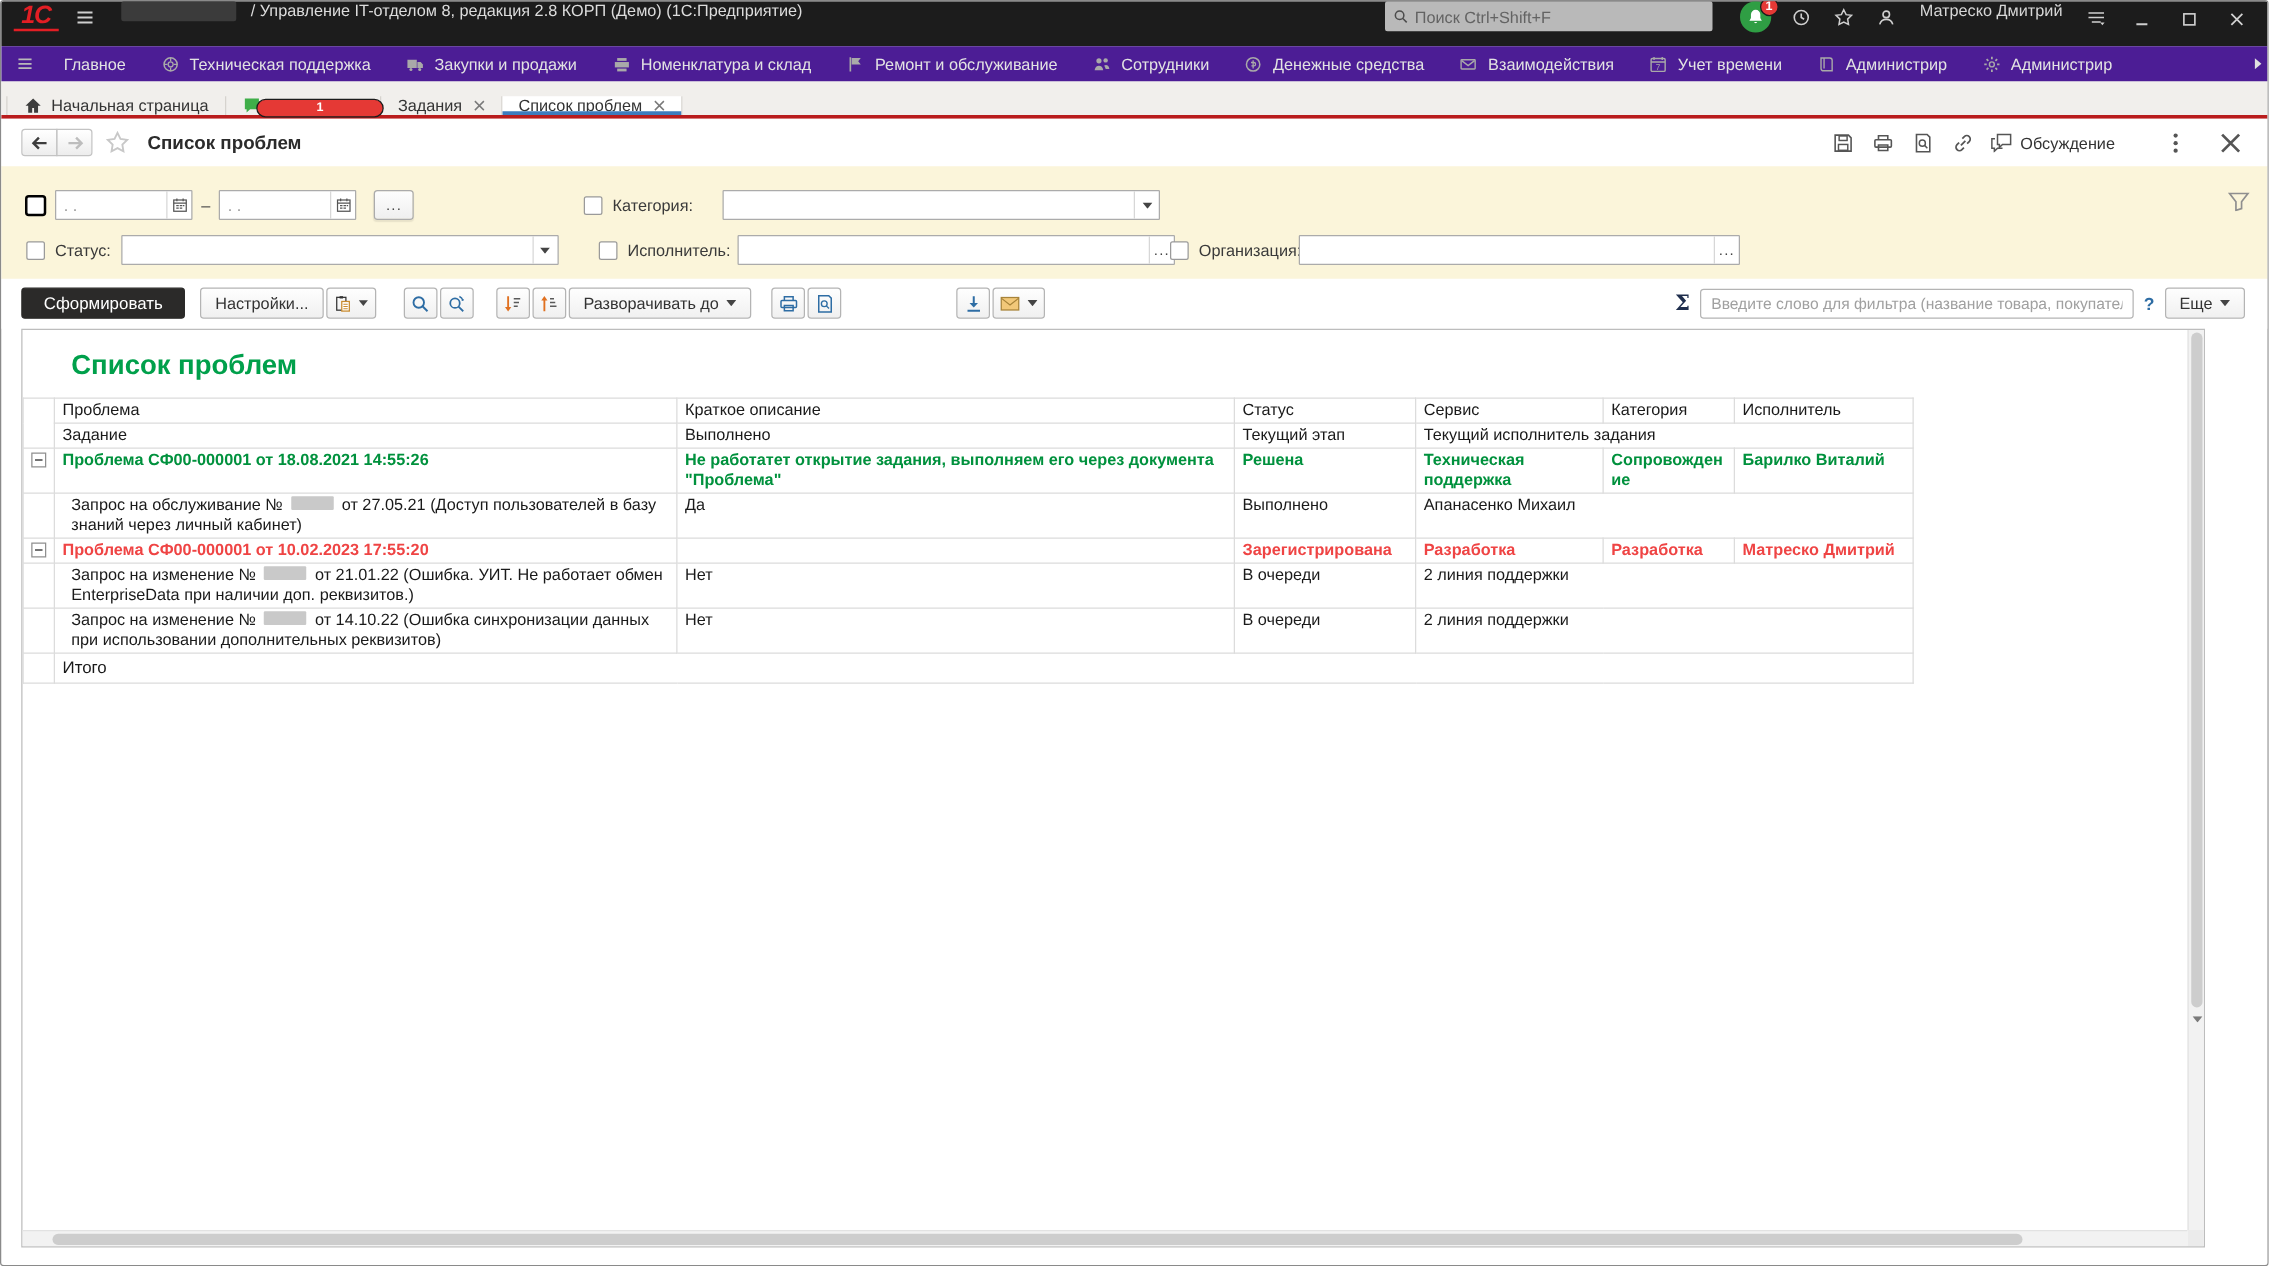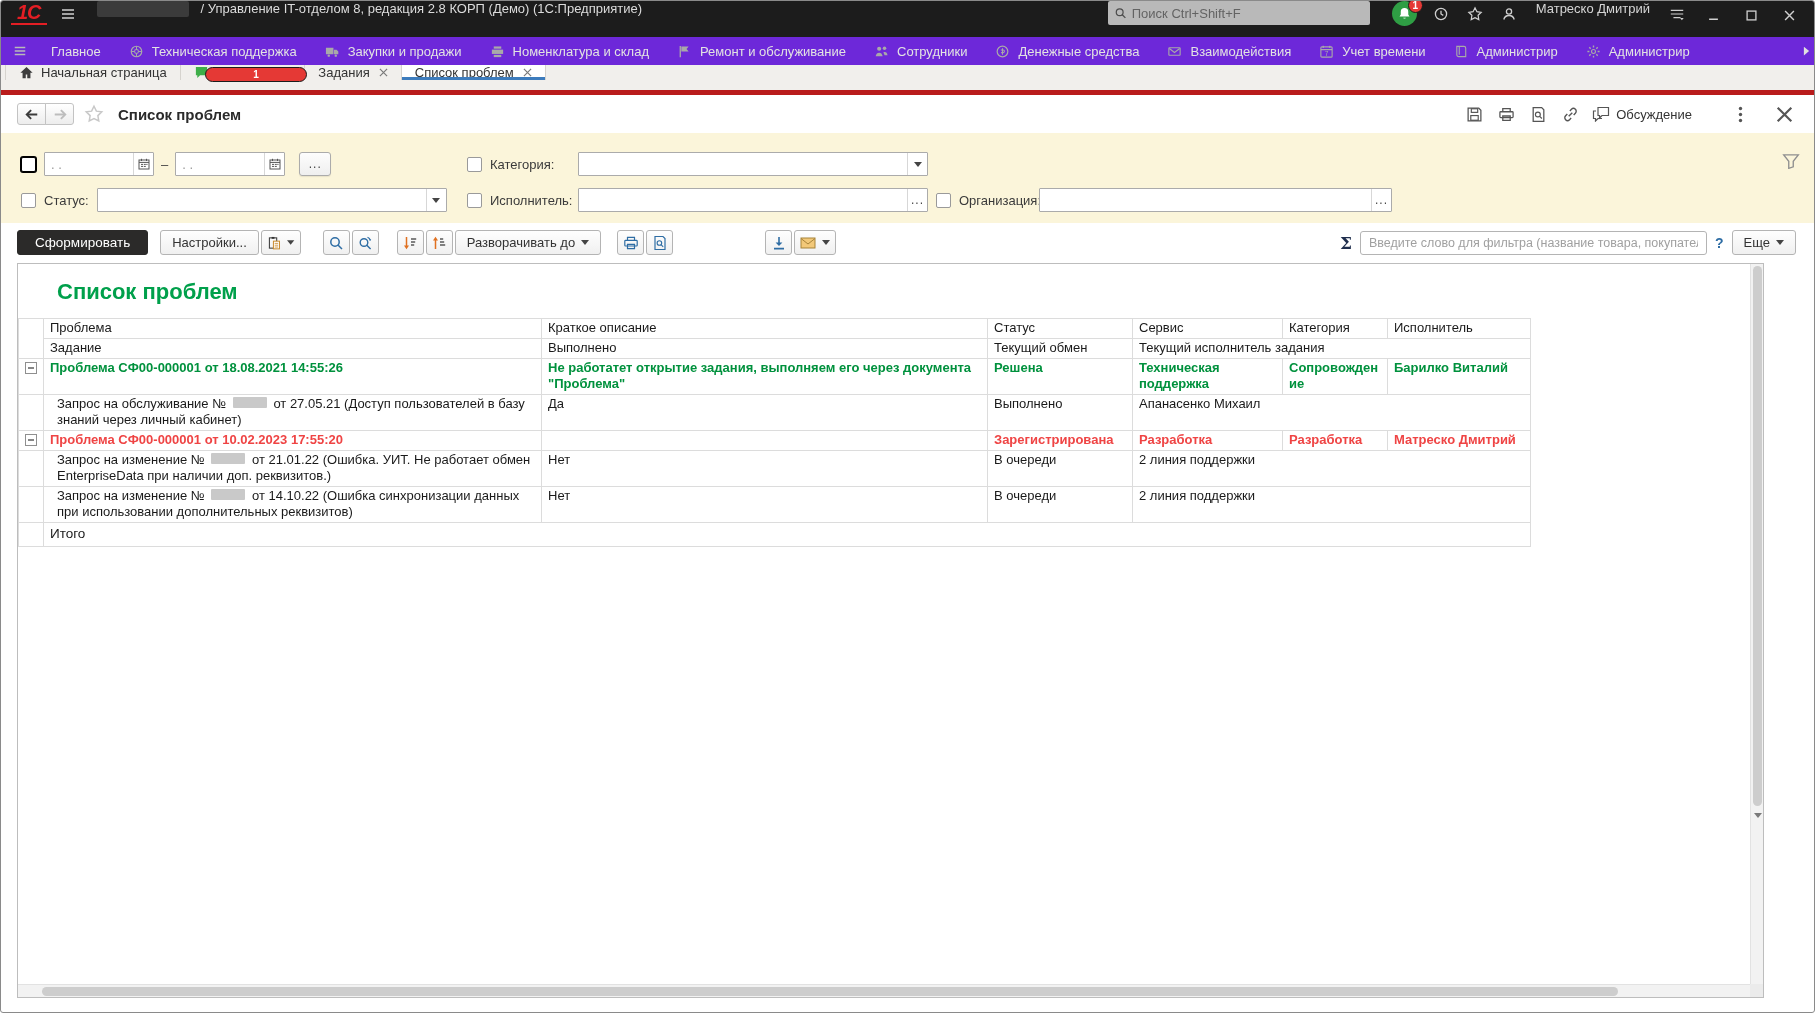--- a/index.html
+++ b/index.html
@@ -30,32 +30,32 @@
     align-items:center;justify-content:center}
   .bell-circle .icn{width:15px;height:15px}
   .badge{position:absolute;top:-3px;right:-3px;min-width:15px;height:15px;border-radius:8px;
     background:#e53935;color:#fff;font-size:10px;font-weight:bold;display:flex;
     align-items:center;justify-content:center;padding:0 3px;border:1px solid #1c1c1c}
   .tb-user{margin:0 6px;white-space:nowrap}
   .winctl{width:30px;height:28px;display:flex;align-items:center;justify-content:center;cursor:pointer}
   .winctl .icn{width:11px;height:11px;color:#cfcfcf}
 
   
-  .menubar{height:28px;background:#6d28d9;display:flex;align-items:center;color:#e3e3e3;
+  .menubar{height:28px;background:#4c1d95;display:flex;align-items:center;color:#e3e3e3;
     font-size:13px;flex:0 0 auto;padding:0 2px;position:relative}
   .menu-burger{width:34px;height:100%;display:flex;align-items:center;justify-content:center;cursor:pointer}
   .menu-burger .icn{width:16px;height:14px;color:#b9b9b9}
   .menu-item{display:flex;align-items:center;gap:8px;padding:0 14px;height:100%;cursor:pointer;white-space:nowrap}
   .menu-item .mi{width:15px;height:15px;color:#a9a9a9}
   .menu-overflow{position:absolute;right:4px;top:0;height:100%;display:flex;align-items:center;cursor:pointer}
   .menu-overflow .icn{width:7px;height:10px;color:#e0e0e0}
 
   
-  .tabbar{height:30px;background:#f1efec;display:flex;align-items:flex-start;
-    border-bottom:5px solid #b91c1c;flex:0 0 auto;padding-left:4px;font-size:13px;color:#333}
+  .tabbar{height:30px;background:#f1efec;display:flex;align-items:flex-end;
+    border-bottom:3px solid #b91c1c;flex:0 0 auto;padding-left:4px;font-size:13px;color:#333}
   .tab{display:flex;align-items:center;gap:7px;padding:0 13px;border-right:1px solid #d6d3ce;
     cursor:pointer;position:relative;white-space:nowrap}
   .tab:first-child{border-left:1px solid #d6d3ce}
   .tab.active{background:#fff}
   .tab.active::after{content:"";position:absolute;left:0;right:0;bottom:0;height:3px;background:#3d7cbd}
   .tab .ticn{width:15px;height:15px;color:#3d3d3d;position:relative}
   .tab .tab-close{width:9px;height:9px;color:#7a7a7a;margin-left:2px}
   .tab-badge{position:absolute;top:2px;left:24px;z-index:2}
 
   
@@ -547,21 +547,21 @@
           <input style="">
           <span class="fbtn arrow">
               <span class="icn">
                 <svg viewBox="0 0 8 5">
                   <path d="M0 0h8L4 5z" fill="currentColor"></path>
                 </svg>
               </span>
             </span>
         </div>
       </div>
-      <div class="fgroup" style="left:452px">
+      <div class="fgroup" style="left:464px">
         <span class="cb"></span>
         <span class="flabel fixed88">Исполнитель:</span>
         <div class="field combo">
           <input style="">
           <span class="fbtn dots">...</span>
         </div>
       </div>
       <div class="fgroup" style="left:921px">
         <span class="cb"></span>
         <span class="flabel fixed80">Организация:</span>
@@ -726,21 +726,21 @@
             <td>Проблема</td>
             <td>Краткое описание</td>
             <td>Статус</td>
             <td>Сервис</td>
             <td>Категория</td>
             <td>Исполнитель</td>
           </tr>
           <tr class="hdr">
             <td>Задание</td>
             <td>Выполнено</td>
-            <td>Текущий обмен</td>
+            <td>Текущий этап</td>
             <td colspan="3">Текущий исполнитель задания</td>
           </tr>
         <tr class="g-green">
               <td class="gut">
                 <span class="exp">
                   <svg viewBox="0 0 8 8">
                     <path d="M1 4h6" stroke="currentColor" stroke-width="1.3"></path>
                   </svg>
                 </span>
               </td>

